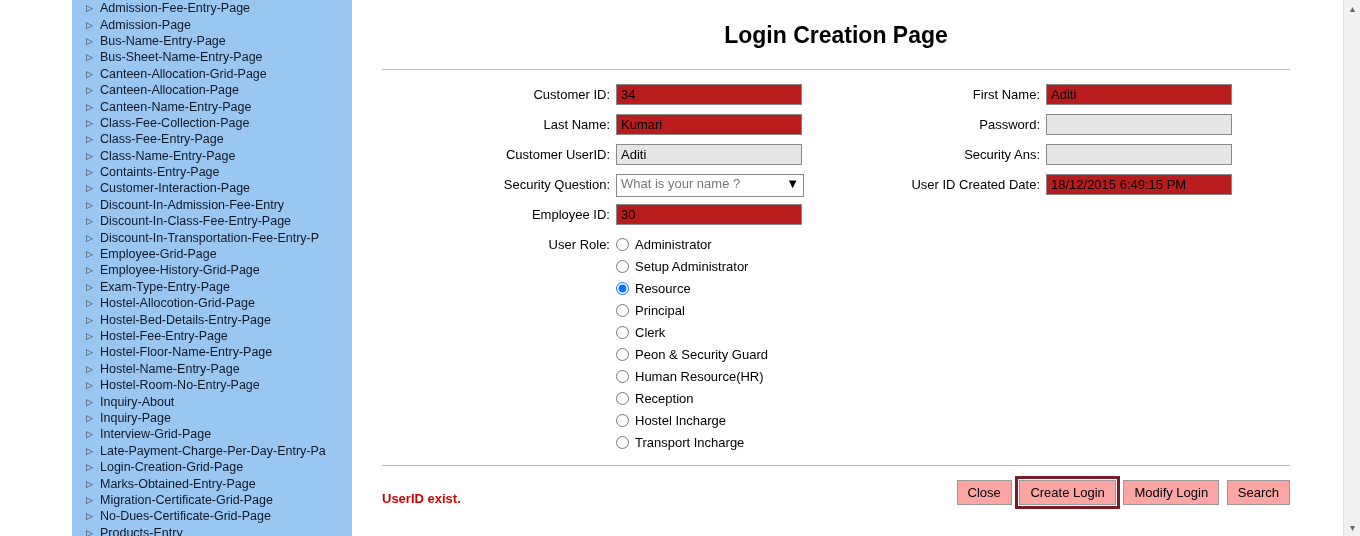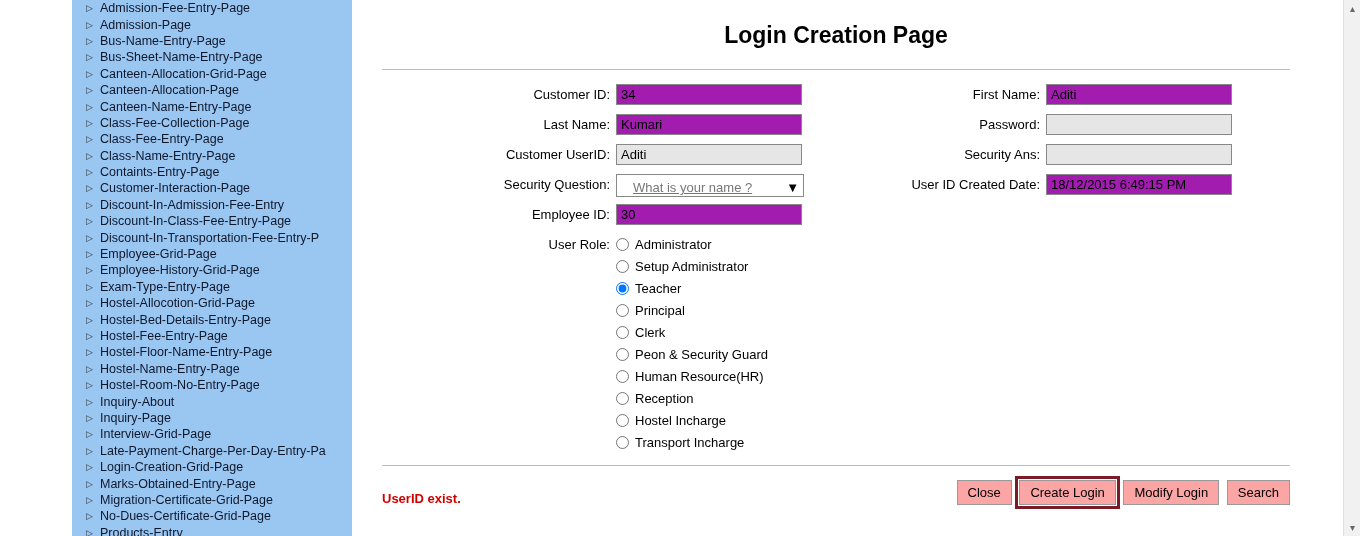--- a/index.html
+++ b/index.html
@@ -112,34 +112,33 @@
   }
   .col.right .form-label { width: 190px; }
   .form-input {
     flex: 0 0 170px;
     height: 21px;
     border: 1px solid #888;
     padding: 1px 4px;
     font-size: 13px;
     font-family: Arial, sans-serif;
   }
-  .cyan { background: #a21caf; }
+  .cyan { background: #b91c1c; }
   .gray { background: #e6e6e6; }
   .select {
     flex: 0 0 188px;
     height: 23px;
     border: 1px solid #888;
     background: #fff;
     color: #777;
     font-size: 13px;
-    padding: 1px 16px;
+    padding: 1px 4px;
     position: relative;
     display: flex;
-    align-items: flex-end;
-    text-decoration: underline;
+    align-items: flex-start;
   }
   .select .caret {
     position: absolute;
     right: 4px;
     color: #000;
   }
   .radio-group {
     flex: 1;
     display: flex;
     flex-direction: column;
@@ -361,21 +360,21 @@
               <label class="radio-item">
                 <input type="radio" name="userrole" style="">
                 <span>Administrator</span>
               </label>
               <label class="radio-item">
                 <input type="radio" name="userrole" style="">
                 <span>Setup Administrator</span>
               </label>
               <label class="radio-item">
                 <input type="radio" name="userrole" checked="" style="">
-                <span>Teacher</span>
+                <span>Resource</span>
               </label>
               <label class="radio-item">
                 <input type="radio" name="userrole" style="">
                 <span>Principal</span>
               </label>
               <label class="radio-item">
                 <input type="radio" name="userrole" style="">
                 <span>Clerk</span>
               </label>
               <label class="radio-item">

